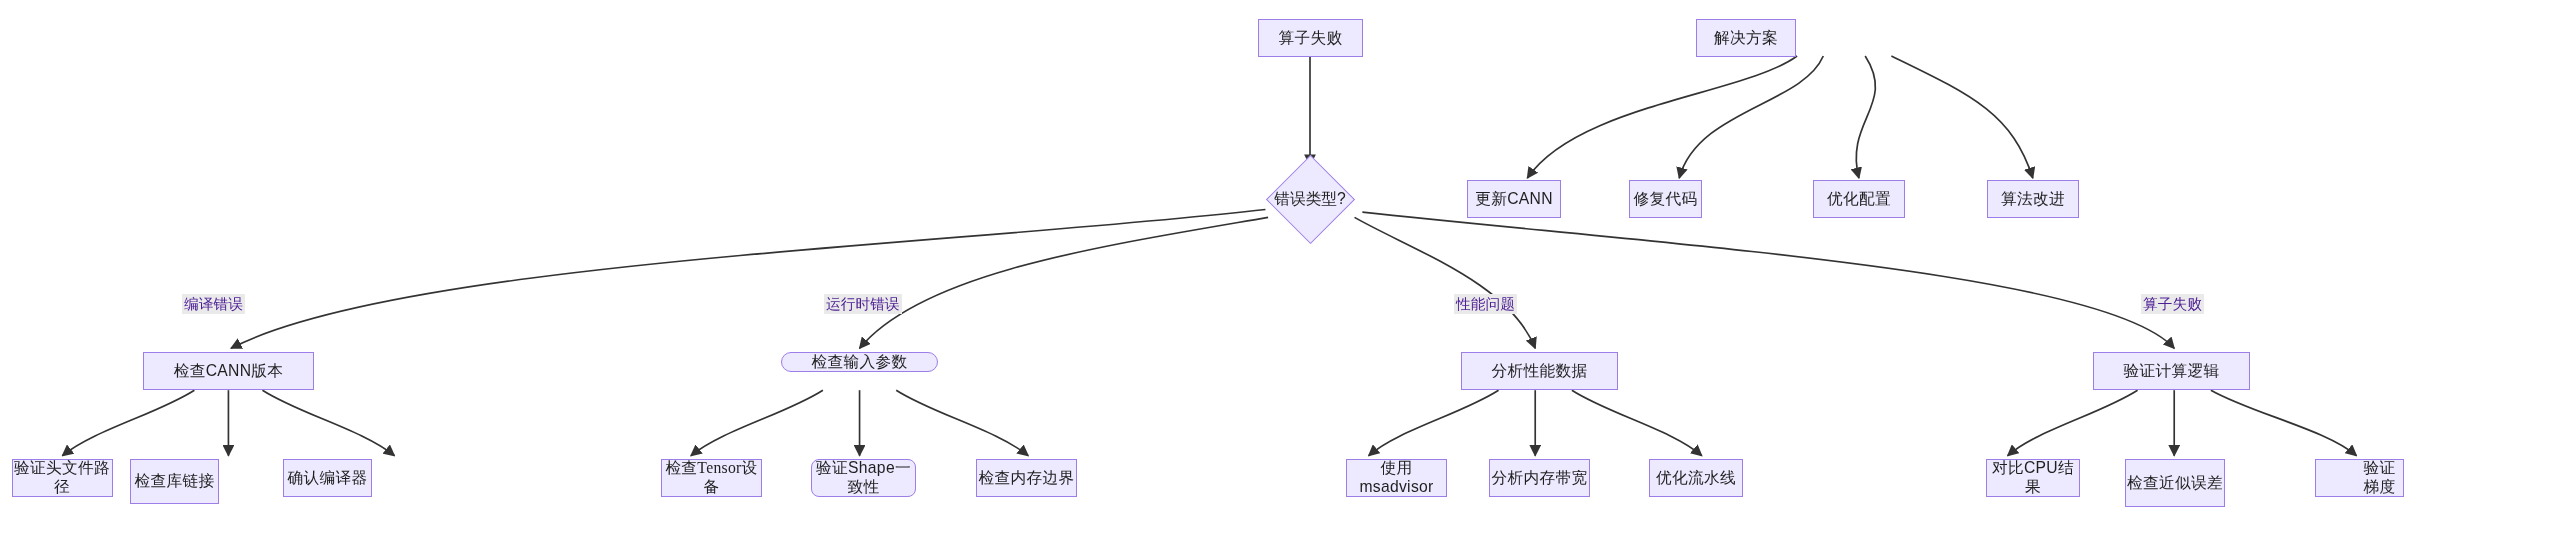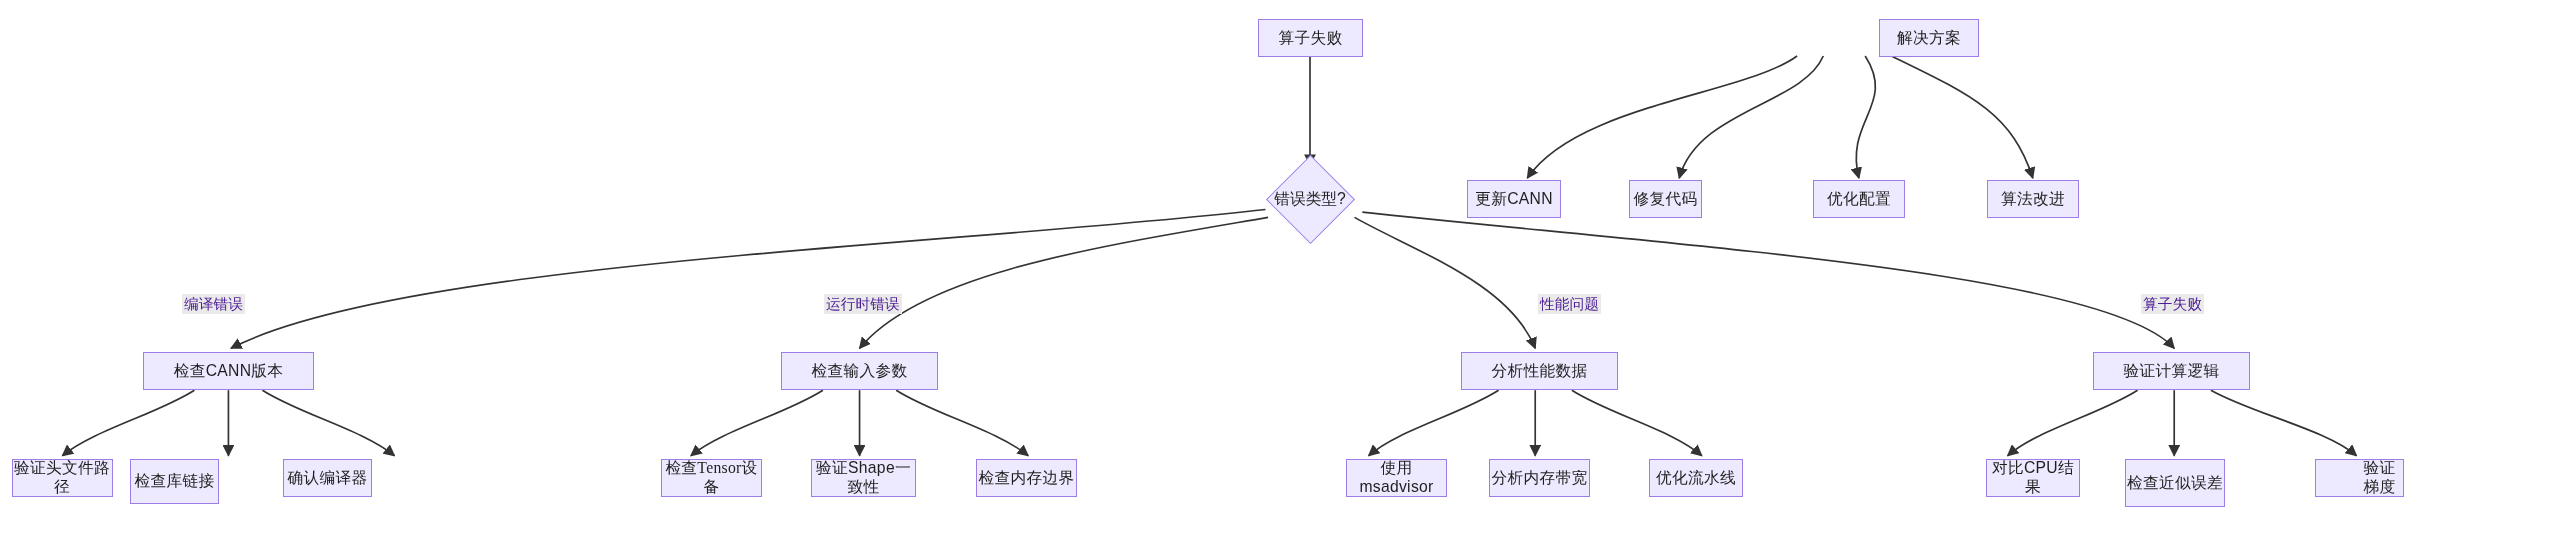--- a/index.html
+++ b/index.html
@@ -61,21 +61,21 @@
 
   <div class="node" style="left:1258px;top:19px;width:105px;height:38px;">
     <span>算子失败</span>
   </div>
 
   <div class="diamond" style="left:1279px;top:168px;width:63px;height:63px;"></div>
   <div class="diamond-label" style="left:1247px;top:186px;width:126px;height:26px;">
     <span>错误类型?</span>
   </div>
 
-  <div class="node" style="left:1879px;top:19px;width:100px;height:38px;">
+  <div class="node" style="left:1696px;top:19px;width:100px;height:38px;">
     <span>解决方案</span>
   </div>
 
   <div class="node" style="left:1467px;top:180px;width:94px;height:38px;">
     <span>更新CANN</span>
   </div>
   <div class="node" style="left:1629px;top:180px;width:73px;height:38px;">
     <span>修复代码</span>
   </div>
   <div class="node" style="left:1813px;top:180px;width:92px;height:38px;">
@@ -84,31 +84,31 @@
   <div class="node" style="left:1987px;top:180px;width:92px;height:38px;">
     <span>算法改进</span>
   </div>
 
   <div class="elabel" style="left:182px;top:294px;">
     <span>编译错误</span>
   </div>
   <div class="elabel" style="left:824px;top:294px;">
     <span>运行时错误</span>
   </div>
-  <div class="elabel" style="left:1538px;top:294px;">
+  <div class="elabel" style="left:1454px;top:294px;">
     <span>性能问题</span>
   </div>
   <div class="elabel" style="left:2141px;top:294px;">
     <span>算子失败</span>
   </div>
 
   <div class="node" style="left:143px;top:352px;width:171px;height:38px;">
     <span>检查CANN版本</span>
   </div>
-  <div class="node" style="left:781px;top:352px;width:157px;height:38px;">
+  <div class="node" style="left:781px;top:352px;width:157px;height:20px;border-radius:14px;">
     <span>检查输入参数</span>
   </div>
   <div class="node" style="left:1461px;top:352px;width:157px;height:38px;">
     <span>分析性能数据</span>
   </div>
   <div class="node" style="left:2093px;top:352px;width:157px;height:38px;">
     <span>验证计算逻辑</span>
   </div>
 
   <div class="node" style="left:11.5px;top:459px;width:101px;height:38px;">
@@ -117,21 +117,21 @@
   <div class="node" style="left:130px;top:459px;width:89px;height:45px;">
     <span>检查库链接</span>
   </div>
   <div class="node" style="left:283px;top:459px;width:89px;height:38px;">
     <span>确认编译器</span>
   </div>
 
   <div class="node" style="left:661px;top:459px;width:101px;height:38px;font-family:Liberation Serif, serif;">
     <span>检查Tensor设备</span>
   </div>
-  <div class="node" style="left:811px;top:459px;width:105px;height:38px;">
+  <div class="node" style="left:811px;top:459px;width:105px;height:38px;border-radius:8px;">
     <span>验证Shape一致性</span>
   </div>
   <div class="node" style="left:976px;top:459px;width:101px;height:38px;">
     <span>检查内存边界</span>
   </div>
 
   <div class="node" style="left:1346px;top:459px;width:101px;height:38px;">
     <span>使用msadvisor</span>
   </div>
   <div class="node" style="left:1489px;top:459px;width:101px;height:38px;">

